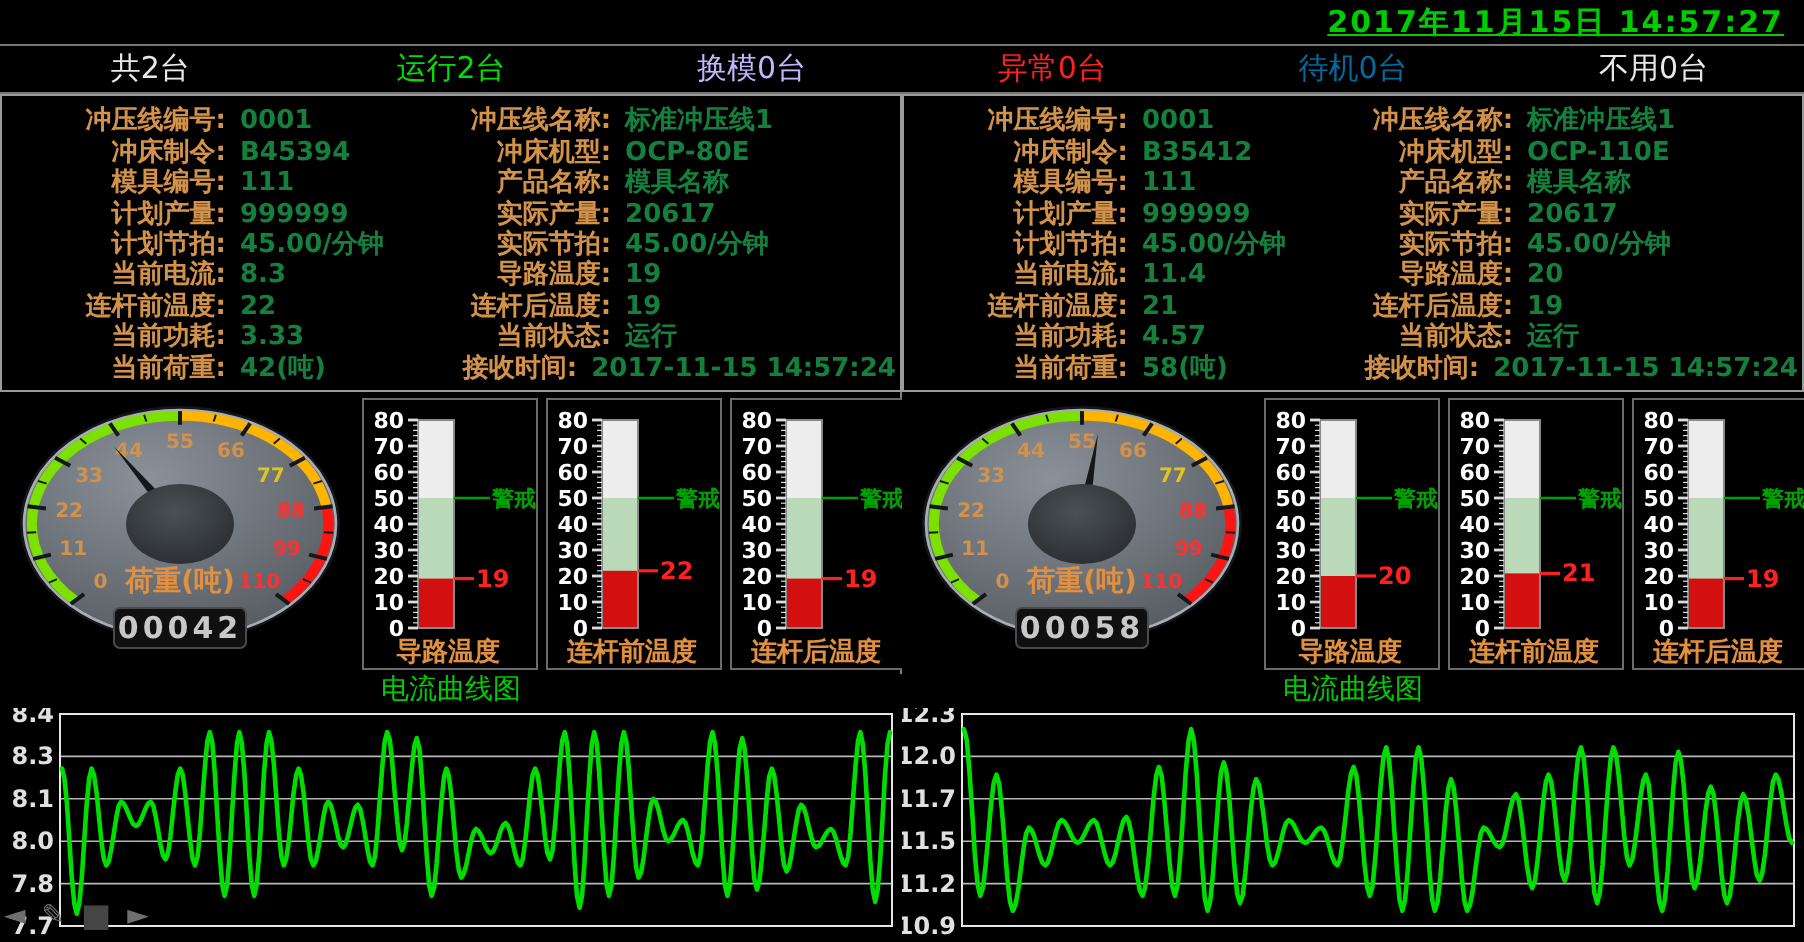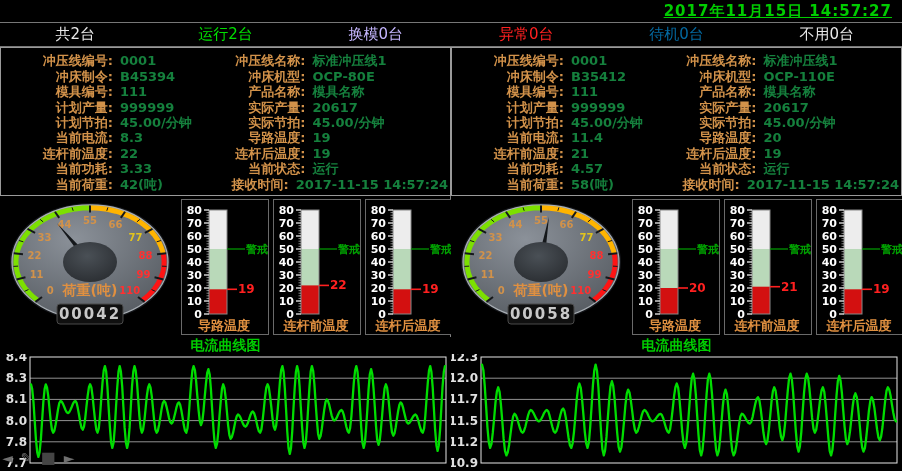--- a/index.html
+++ b/index.html
@@ -21,21 +21,21 @@
   .col2 .info-label{width:96px;}
   .info-value{margin-left:7px;color:#15803d;}
   .gauge-row{display:flex;height:141px;}
   .gauge-half{width:451px;display:flex;align-items:flex-start;box-sizing:border-box;padding-top:3px;background:#000;}
   .gauge-half.first{border-right:1px solid #808080;}
   .gauge-mount{margin-left:4px;}
   .thermos{display:flex;gap:4px;margin-left:5px;}
   .thermo-box{border:1px solid #6a6a6a;background:#000;width:86px;height:134px;}
   .chart-row{display:flex;height:134px;}
   .chart-block{width:451px;position:relative;}
-  .chart-title{text-align:center;color:#00cc00;font-weight:bold;font-size:14px;height:17px;line-height:17px;}
+  .chart-title{text-align:center;color:#00cc00;font-weight:normal;font-size:14px;height:17px;line-height:17px;}
   .corner-icons{position:absolute;left:2px;bottom:6px;display:flex;gap:8px;z-index:5;align-items:center;}
   .corner-icons span{color:#6f6f6f;font-size:14px;line-height:14px;}
   .corner-icons .sq{color:#454545;font-size:16px;}
   svg text{font-family:"DejaVu Sans",sans-serif;}
 </style>
 </head>
 <body>
 
 <div class="screen">
 

